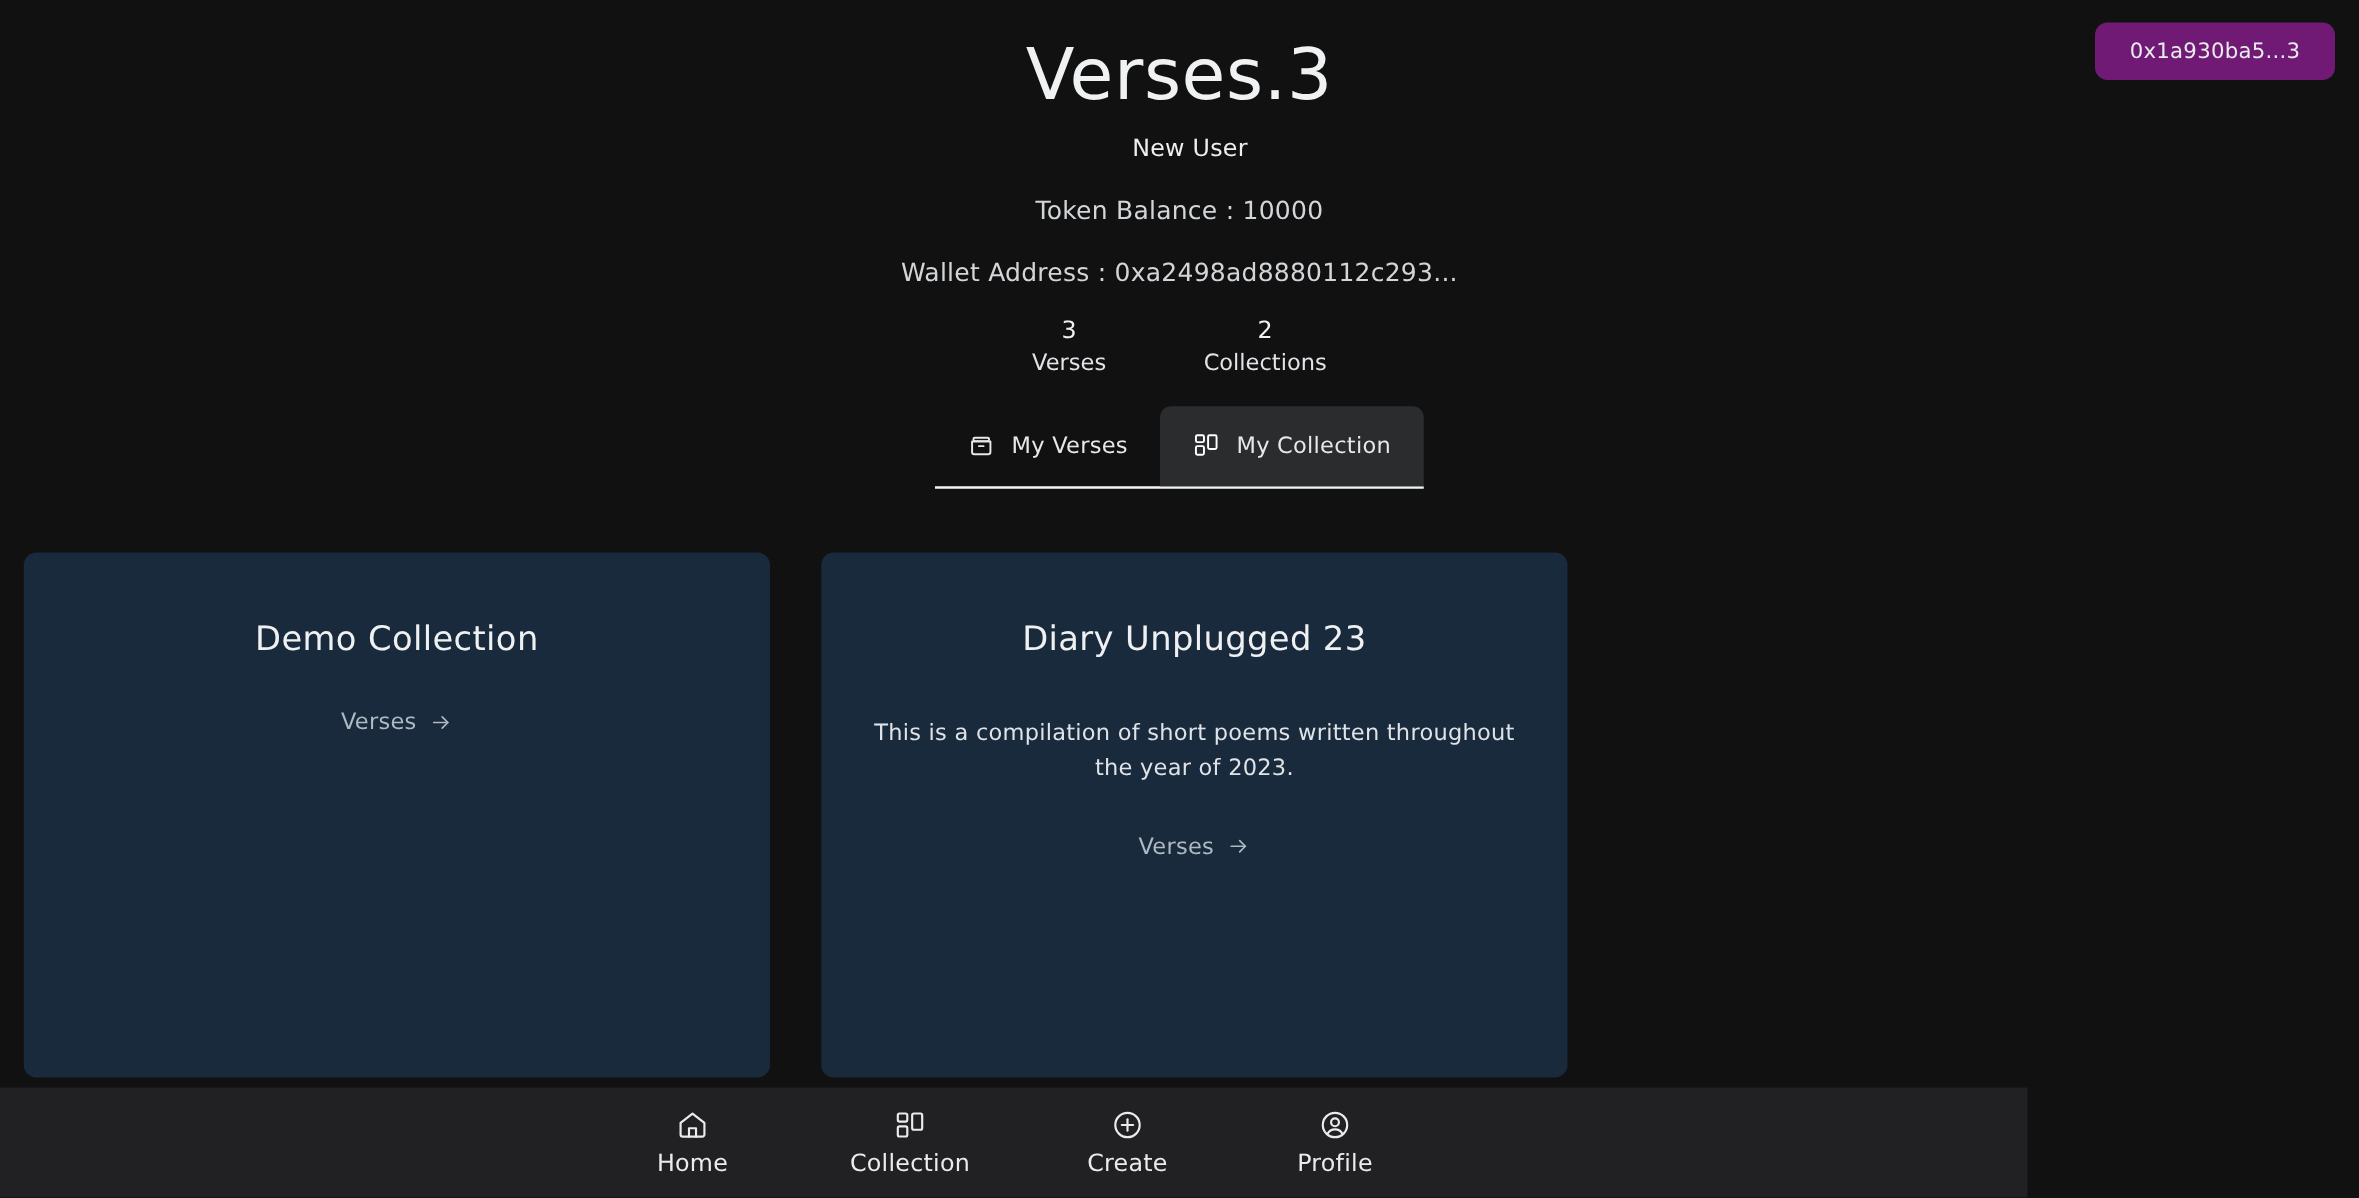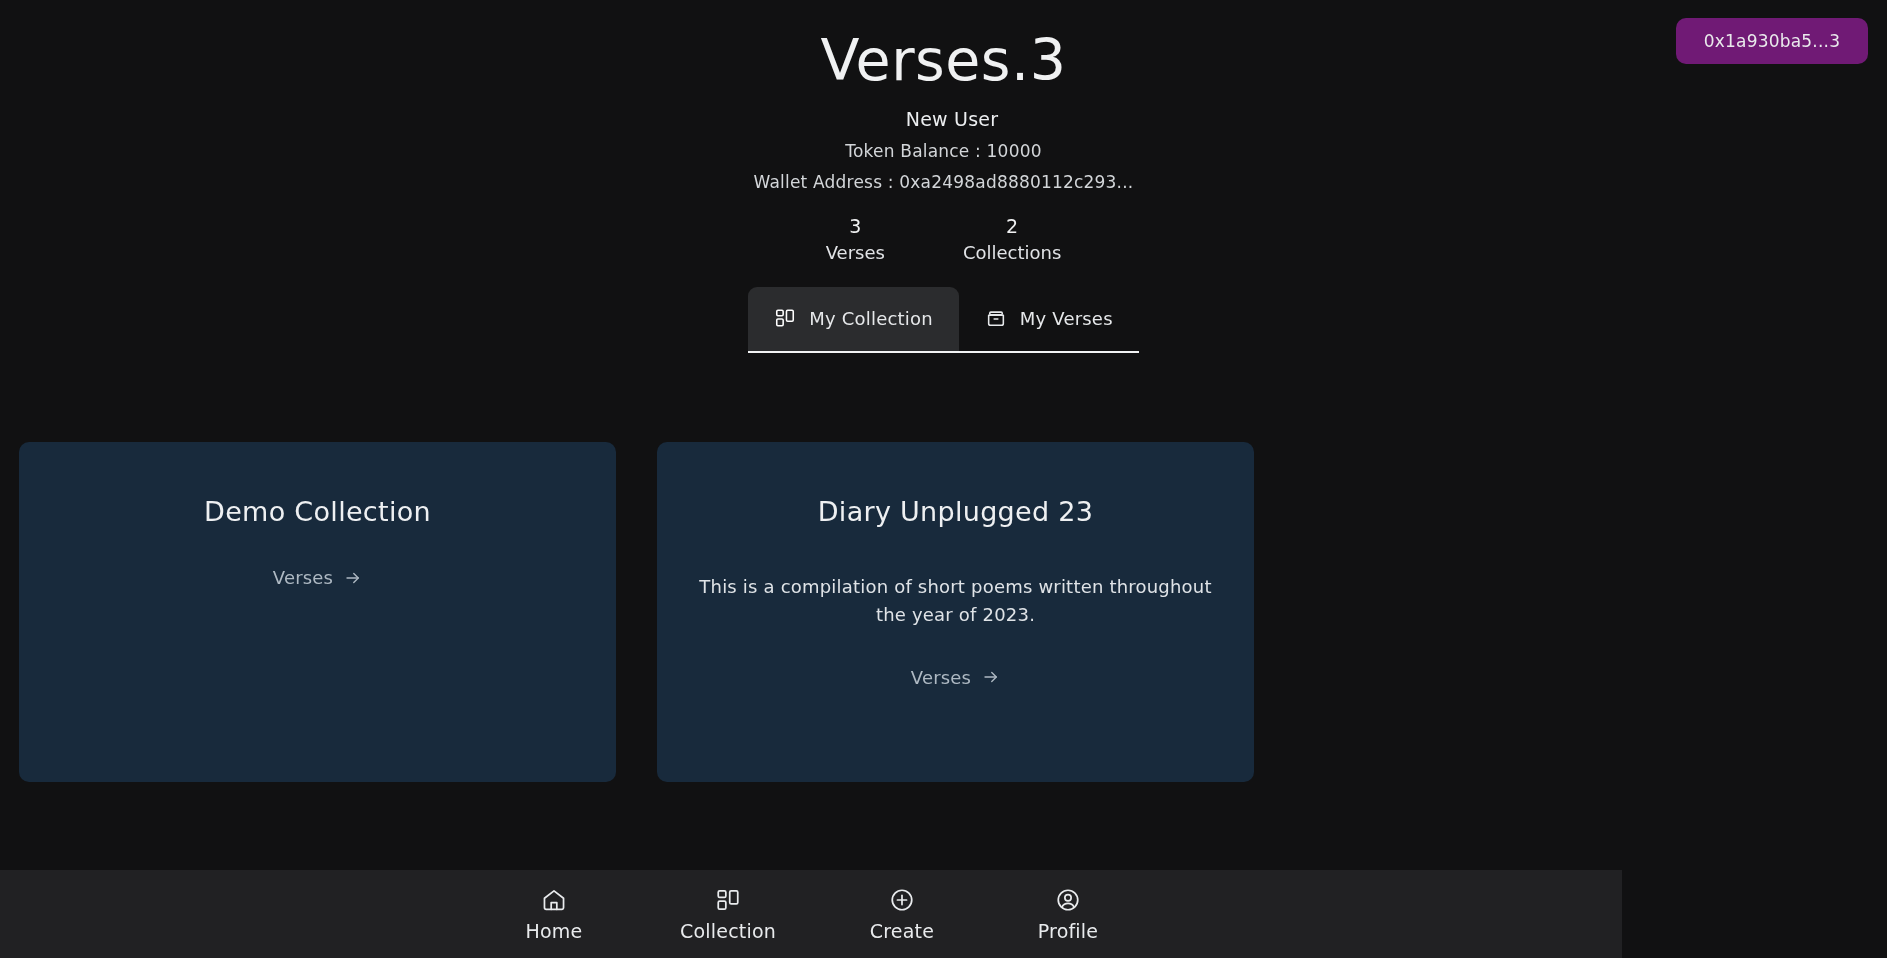--- a/index.html
+++ b/index.html
@@ -52,23 +52,23 @@
   }
 
   .profile-name {
     font-size: 19px;
     color: #eceef0;
     letter-spacing: 0.2px;
     padding-left: 17px;
   }
 
   .profile-line {
-    font-size: 17px;
+    font-size: 20px;
     color: #d3d6d9;
-    margin-top: 11px;
+    margin-top: 26px;
     letter-spacing: 0.2px;
   }
 
   
   .stats-row {
     display: flex;
     justify-content: center;
     gap: 78px;
     margin-top: 22px;
   }
@@ -131,21 +131,21 @@
     position: absolute;
     top: 442px;
     left: 19px;
     right: 19px;
     display: flex;
     gap: 41px;
   }
 
   .collection-card {
     width: 597px;
-    height: 340px;
+    height: 420px;
     background: #182a3c;
     border-radius: 10px;
     padding: 52px 30px 0 30px;
     text-align: center;
     cursor: pointer;
     overflow: hidden;
   }
 
   .card-title {
     font-size: 27px;
@@ -228,41 +228,41 @@
     <div class="stat-label">Verses</div>
   </div>
   <div class="stat">
     <div class="stat-value">2</div>
     <div class="stat-label">Collections</div>
   </div>
 </div>
 
 <div class="tabs-wrap">
   <div class="tabs">
+
+    <div class="tab">
+      <span>
+        <svg width="22" height="22" viewBox="0 0 24 24" fill="none" stroke="#e6e8ea" stroke-width="1.7" stroke-linecap="round" stroke-linejoin="round">
+          <path d="M4 9h16v9a2 2 0 0 1-2 2H6a2 2 0 0 1-2-2V9z"></path>
+          <rect x="5.2" y="5.6" width="13.6" height="3" rx="1.2"></rect>
+          <path d="M10 13h4"></path>
+        </svg>
+      </span>
+      <span>My Verses</span>
+    </div>
 
     <div class="tab active">
       <span>
         <svg width="22" height="22" viewBox="0 0 24 24" fill="none" stroke="#ffffff" stroke-width="1.7" stroke-linecap="round" stroke-linejoin="round">
           <rect x="3" y="3.5" width="7" height="6" rx="1.3"></rect>
           <rect x="3" y="13" width="7" height="7.5" rx="1.3"></rect>
           <rect x="13.6" y="3.5" width="7.4" height="12" rx="1.3"></rect>
         </svg>
       </span>
       <span>My Collection</span>
-    </div>
-
-    <div class="tab">
-      <span>
-        <svg width="22" height="22" viewBox="0 0 24 24" fill="none" stroke="#e6e8ea" stroke-width="1.7" stroke-linecap="round" stroke-linejoin="round">
-          <path d="M4 9h16v9a2 2 0 0 1-2 2H6a2 2 0 0 1-2-2V9z"></path>
-          <rect x="5.2" y="5.6" width="13.6" height="3" rx="1.2"></rect>
-          <path d="M10 13h4"></path>
-        </svg>
-      </span>
-      <span>My Verses</span>
     </div>
 
   </div>
 </div>
 
 <div class="cards-grid">
 
   <div class="collection-card">
     <div class="card-title">Demo Collection</div>
     <div class="card-link">

